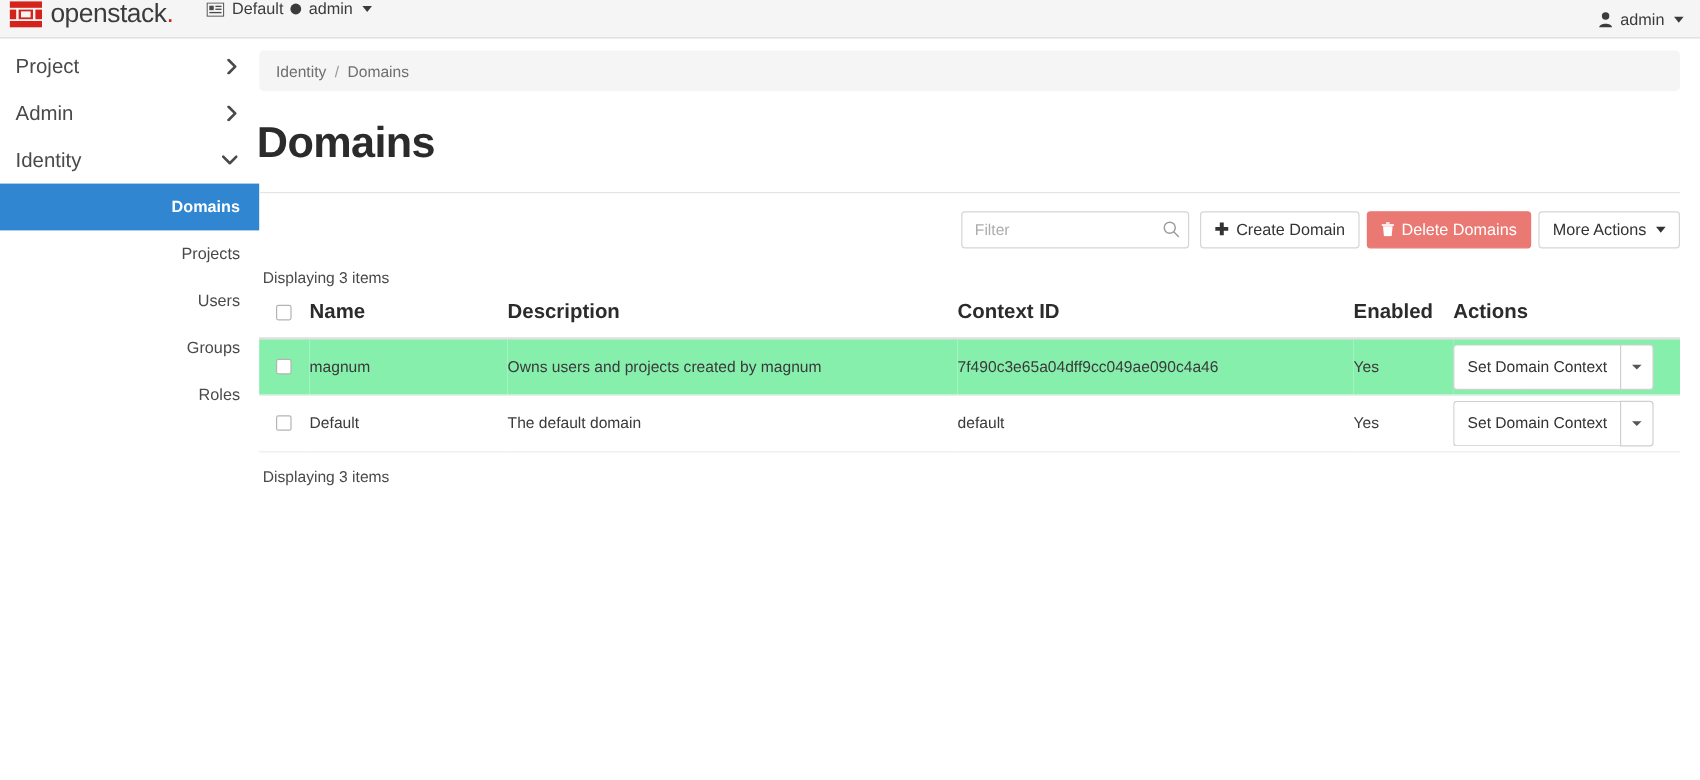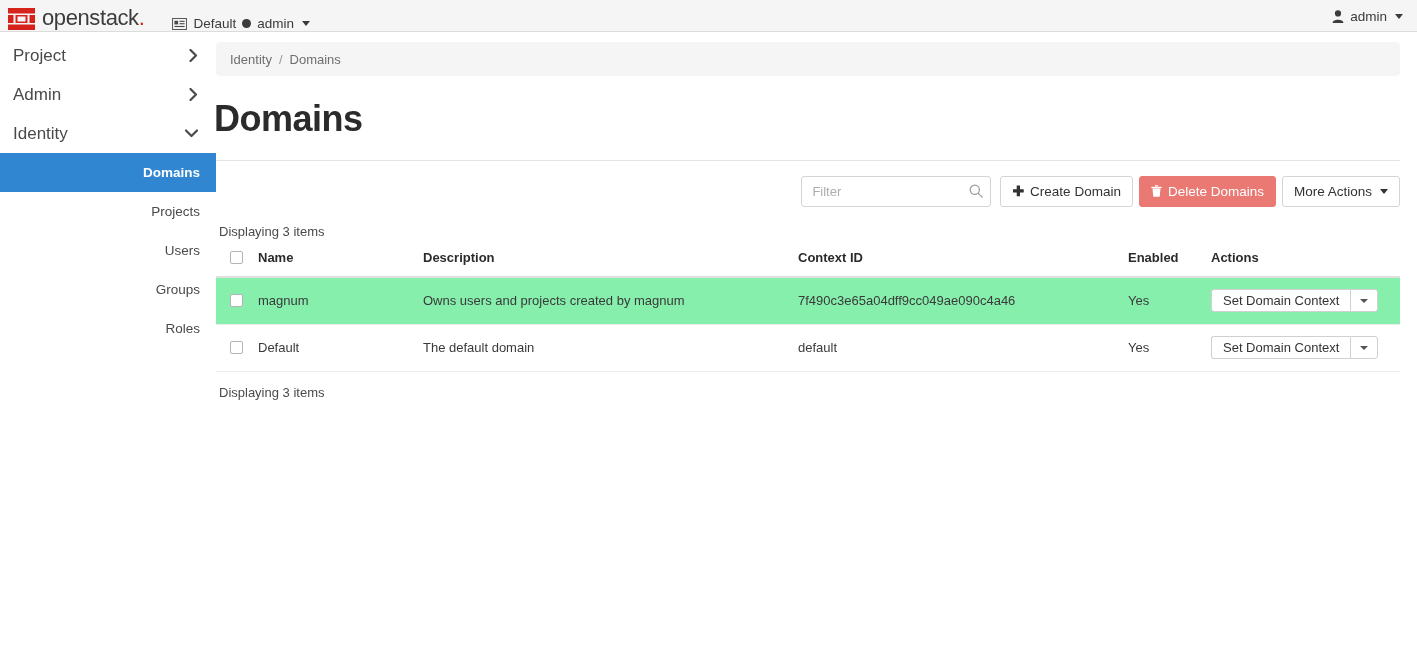--- a/index.html
+++ b/index.html
@@ -13,21 +13,21 @@
     overflow: hidden;
   }
 
   
   .navbar {
     position: relative;
     height: 32px;
     background: #f5f5f5;
     border-bottom: 1px solid #dcdcdc;
     display: flex;
-    align-items: flex-end;
+    align-items: flex-start;
     padding: 0 14px 0 8px;
   }
   .brand {
     display: flex;
     align-items: center;
     gap: 7px;
   }
   .logo-mark { width: 27px; height: 22px; display: block; }
   .brand-word {
     font-size: 22px;
@@ -225,21 +225,21 @@
   .count-line.footer { padding: 13px 0 0 3px; }
 
   
   table.data {
     width: 100%;
     border-collapse: collapse;
     table-layout: fixed;
   }
   table.data th {
     text-align: left;
-    font-size: 13px;
+    font-size: 17px;
     font-weight: bold;
     color: #2b2b2b;
     padding: 0 0 11px 0;
     border-bottom: 2px solid #e0e0e0;
     vertical-align: middle;
   }
   table.data td {
     font-size: 13px;
     color: #3a3a3a;
     height: 47px;
@@ -264,21 +264,21 @@
     border: 1px solid #b4b4b4;
     border-radius: 2px;
     background: #fff;
     display: block;
     cursor: pointer;
   }
 
   .split-btn {
     display: inline-flex;
     align-items: stretch;
-    height: 23px;
+    height: 38px;
   }
   .split-main {
     border: 1px solid #d0d0d0;
     border-right: none;
     border-radius: 3px 0 0 3px;
     background: #ffffff;
     font-family: "Liberation Sans", sans-serif;
     font-size: 13px;
     color: #333;
     padding: 0 11px;

